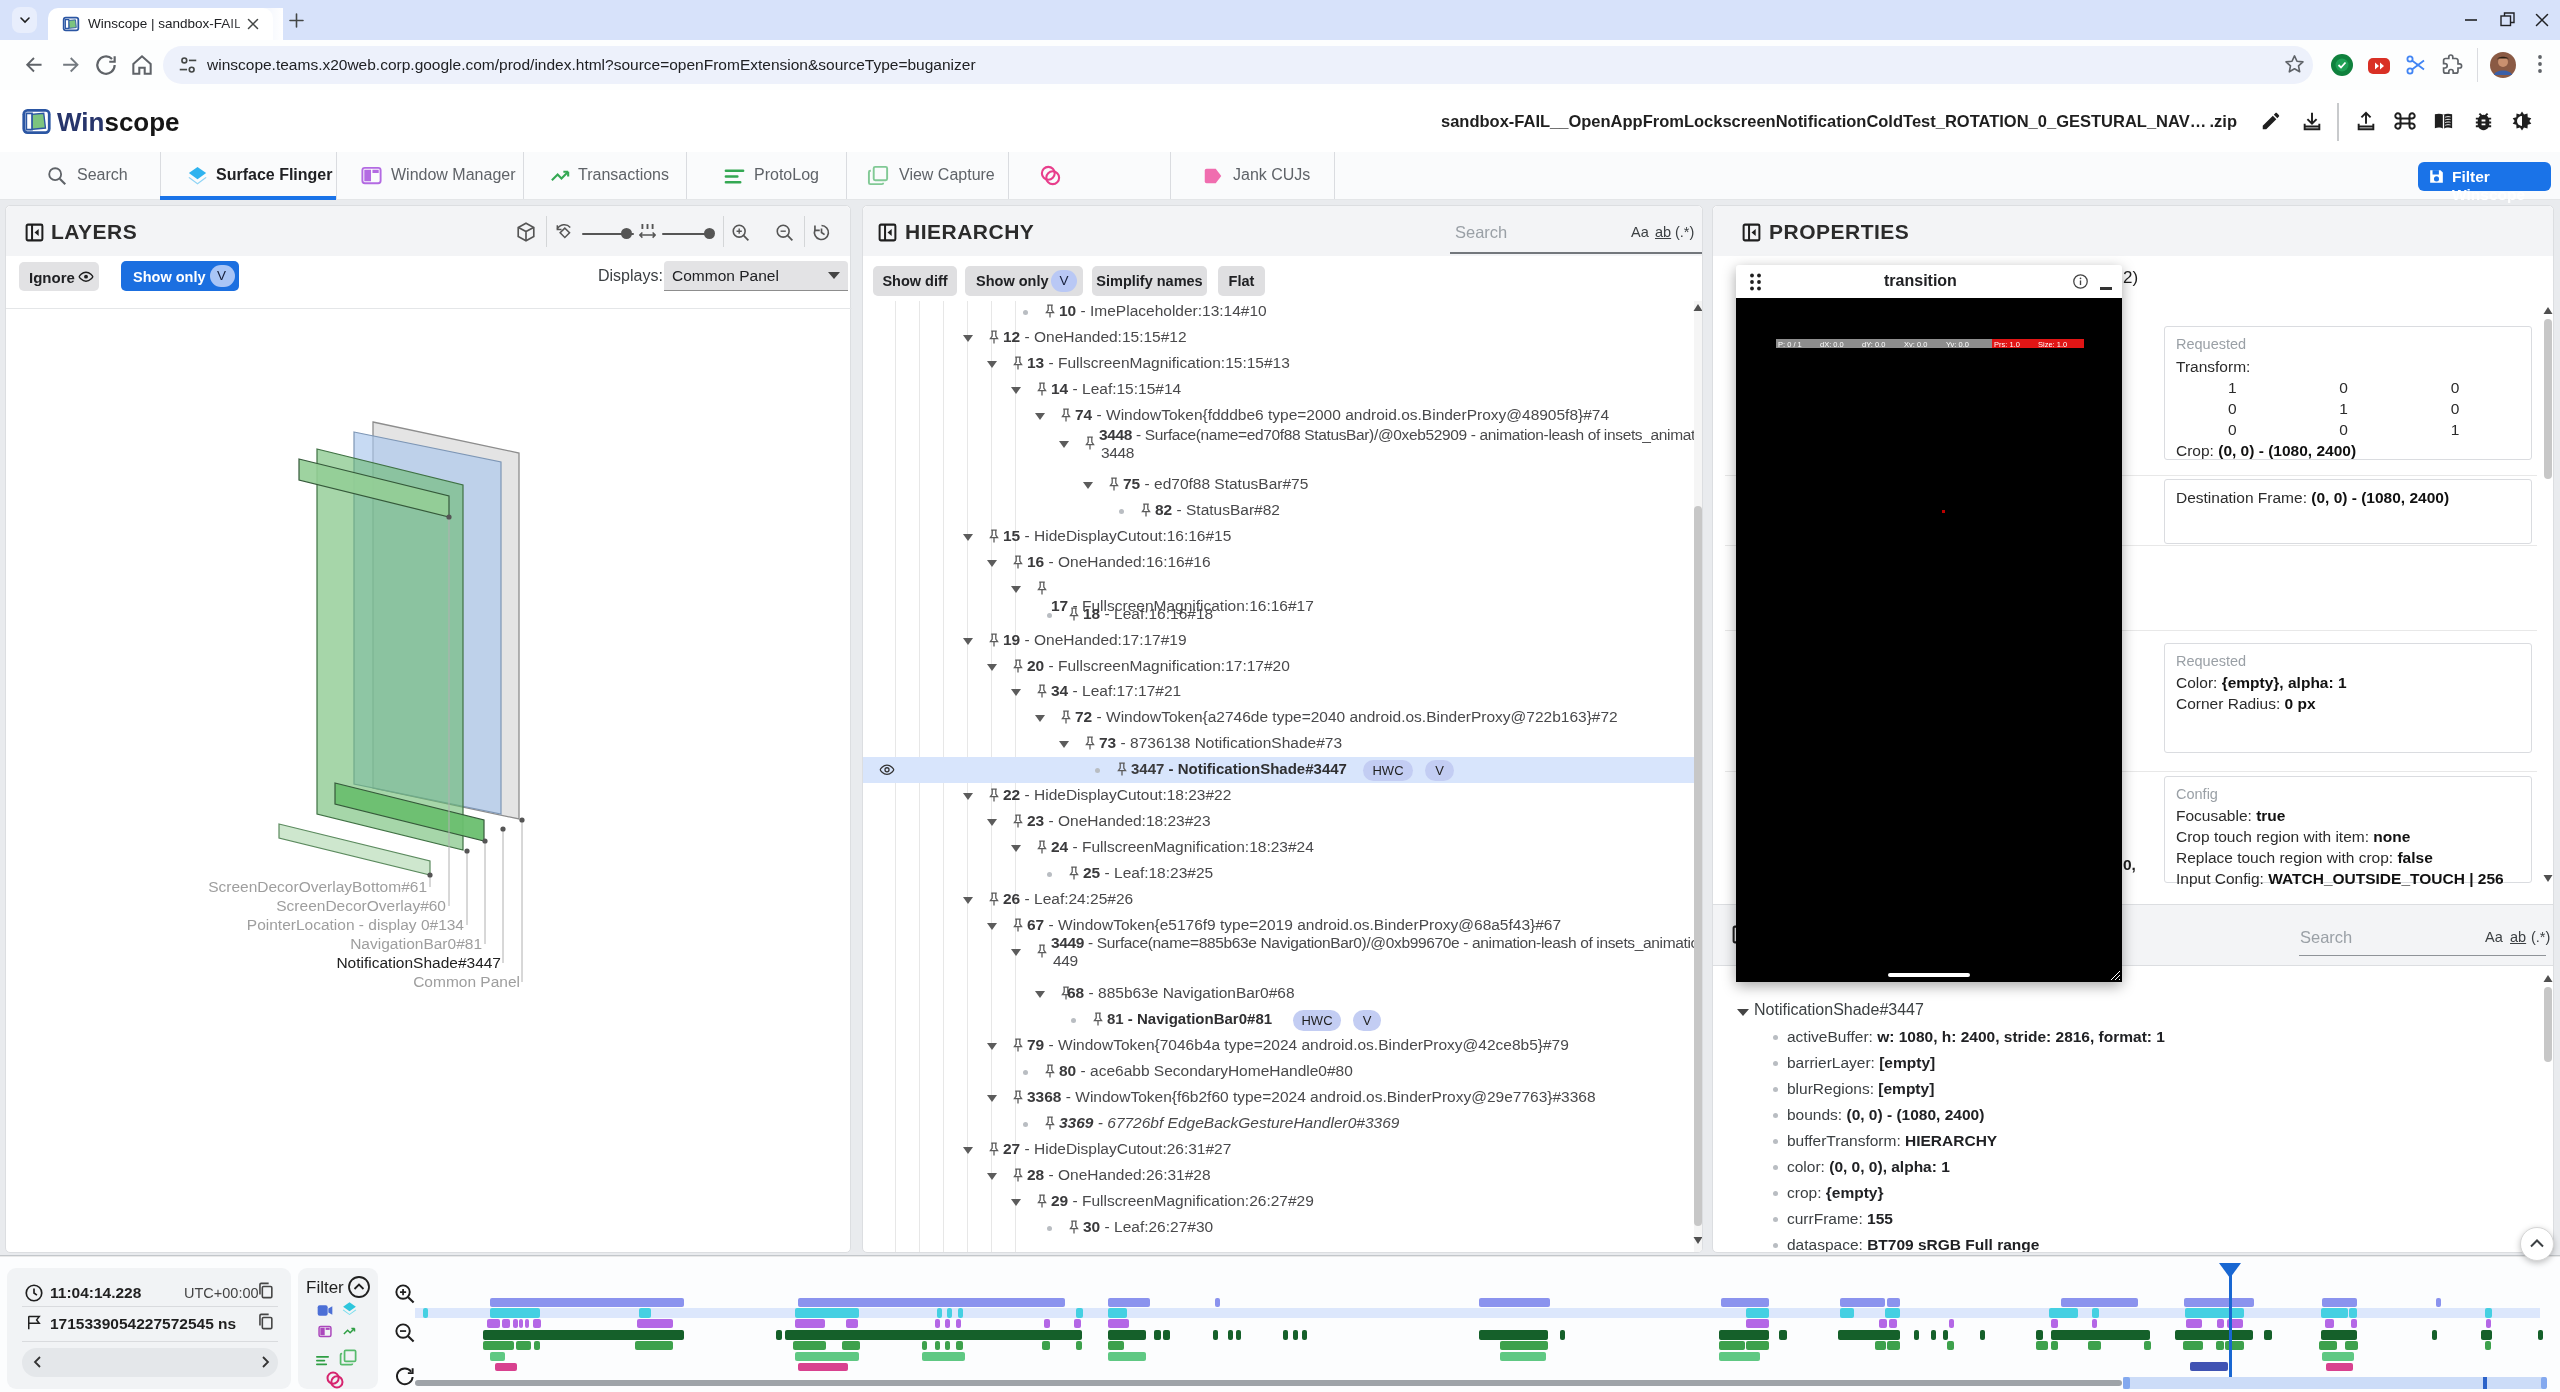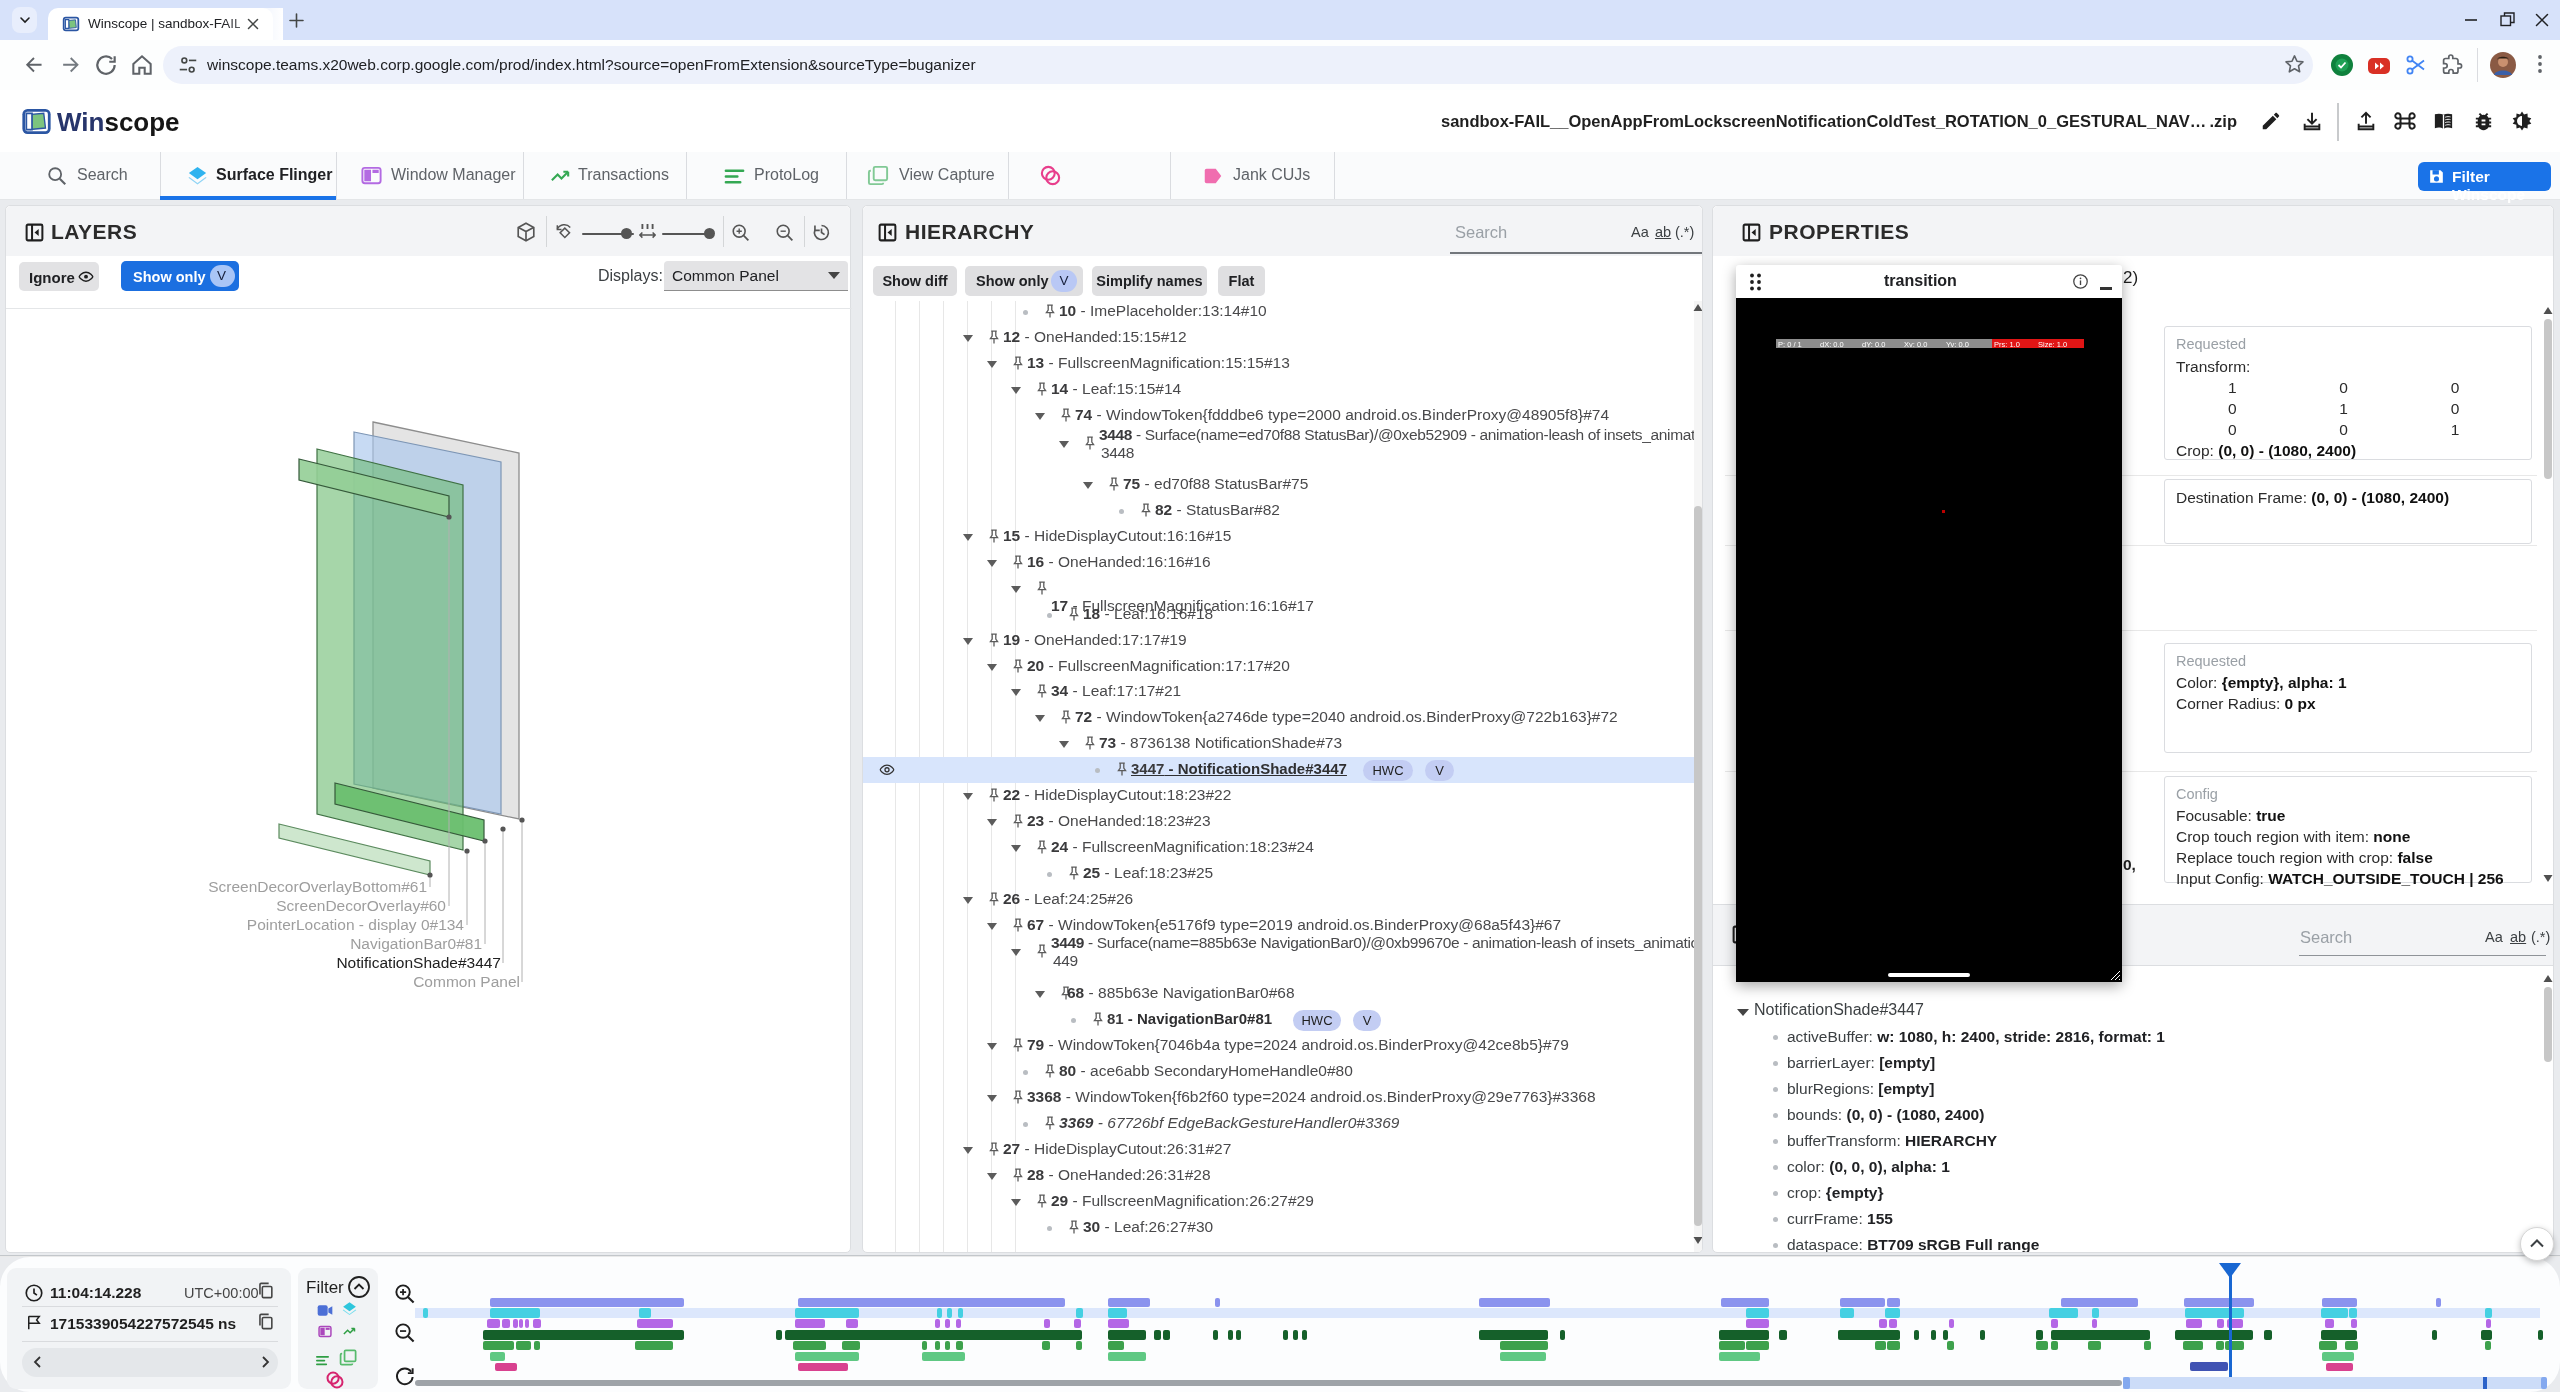--- a/index.html
+++ b/index.html
@@ -483,21 +483,21 @@
     </div>
 <div class="hrow" style="top:551px;height:26px; background:#d8e5fc;">
       <svg class="abs" style="left:14px;top:4px" width="20" height="18" viewBox="0 0 24 24">
         <path d="M12 5.5 C6.5 5.5 3 11.2 3 11.7 C3 12.2 6.5 17.9 12 17.9 C17.5 17.9 21 12.2 21 11.7 C21 11.2 17.5 5.5 12 5.5 Z" fill="none" stroke="#333" stroke-width="1.7"></path>
         <circle cx="12" cy="11.7" r="2.7" fill="none" stroke="#333" stroke-width="1.7"></circle>
       </svg>
       <span class="blt" style="left:232px;"></span>
       <span class="pinw" style="left:253px;"><svg class="pin" width="12" height="15" viewBox="0 0 12 15">
           <path d="M3.2 1.2 H8.8 M4.2 1.2 V6 L2.4 8.6 H9.6 L7.8 6 V1.2 M6 8.6 V13.5" stroke="#5c5c5c" stroke-width="1.3" fill="none"></path>
         </svg></span>
-      <span class="htx hfull" style="left:268px;text-decoration:underline;"><b>3447</b> - NotificationShade#3447</span>
+      <span class="htx hfull" style="left:268px;"><b>3447</b> - NotificationShade#3447</span>
       <span class="abs" style="left:268px;top:0;width:600px;height:26px;">
         <span class="chip" style="left:232px;top:2.5px;width:50px;line-height:21px;">HWC</span>
         <span class="chip" style="left:294px;top:2.5px;width:29px;line-height:21px;">V</span>
       </span>
     </div>
 <div class="hrow" style="top:577px;height:26px;">
       <span class="arw" style="left:104px;"></span>
       <span class="pinw" style="left:125px;"><svg class="pin" width="12" height="15" viewBox="0 0 12 15">
           <path d="M3.2 1.2 H8.8 M4.2 1.2 V6 L2.4 8.6 H9.6 L7.8 6 V1.2 M6 8.6 V13.5" stroke="#5c5c5c" stroke-width="1.3" fill="none"></path>
         </svg></span>
@@ -753,21 +753,21 @@
     <span class="minitxt" style="left:168px;">Xv: 0.0</span>
     <span class="minitxt" style="left:210px;">Yv: 0.0</span>
     <span class="minitxt" style="left:258px;">Prs: 1.0</span>
     <span class="minitxt" style="left:302px;">Size: 1.0</span>
   <div class="abs" style="left:206px;top:245px;width:3px;height:3px;background:#b00;"></div>
   <div class="abs" style="left:152px;top:708px;width:82px;height:4px;background:#fff;border-radius:2px;"></div>
   <svg class="abs" style="left:374px;top:705px" width="11" height="11" viewBox="0 0 11 11">
       <path d="M10 1 L1 10 M10 5 L5 10 M10 9 L9 10" stroke="#fff" stroke-width="1" fill="none"></path>
     </svg>
 </div>
-<div id="bottombar" class="abs" style="left:0; top:1257px; width:2560px; height:135px; background:#fcfdfe;border-radius:30px;">
+<div id="bottombar" class="abs" style="left:0; top:1257px; width:2560px; height:135px; background:#fcfdfe;">
 
   <div class="abs" style="left:7px;top:11px;width:284px;height:121px;background:#f1f3f5;border-radius:9px;"></div>
   <svg class="abs" style="left:24px;top:26px" width="20" height="20" viewBox="0 0 24 24">
       <circle cx="12" cy="12" r="9.3" fill="none" stroke="#1f1f1f" stroke-width="2"></circle>
       <path d="M12 6.5 V12 L15.5 14.5" fill="none" stroke="#1f1f1f" stroke-width="2"></path>
     </svg>
   <span class="abs" style="left:50px;top:27px;font-size:15.5px;font-weight:700;color:#1f1f1f;">11:04:14.228</span>
   <span class="abs" style="left:184px;top:28px;font-size:14.5px;color:#444;">UTC+00:00</span>
   <svg class="abs cpy" style="left:256px;top:24px" width="19" height="19" viewBox="0 0 24 24">
       <rect x="8" y="7" width="12" height="14" rx="1.5" fill="none" stroke="#454545" stroke-width="2"></rect>

